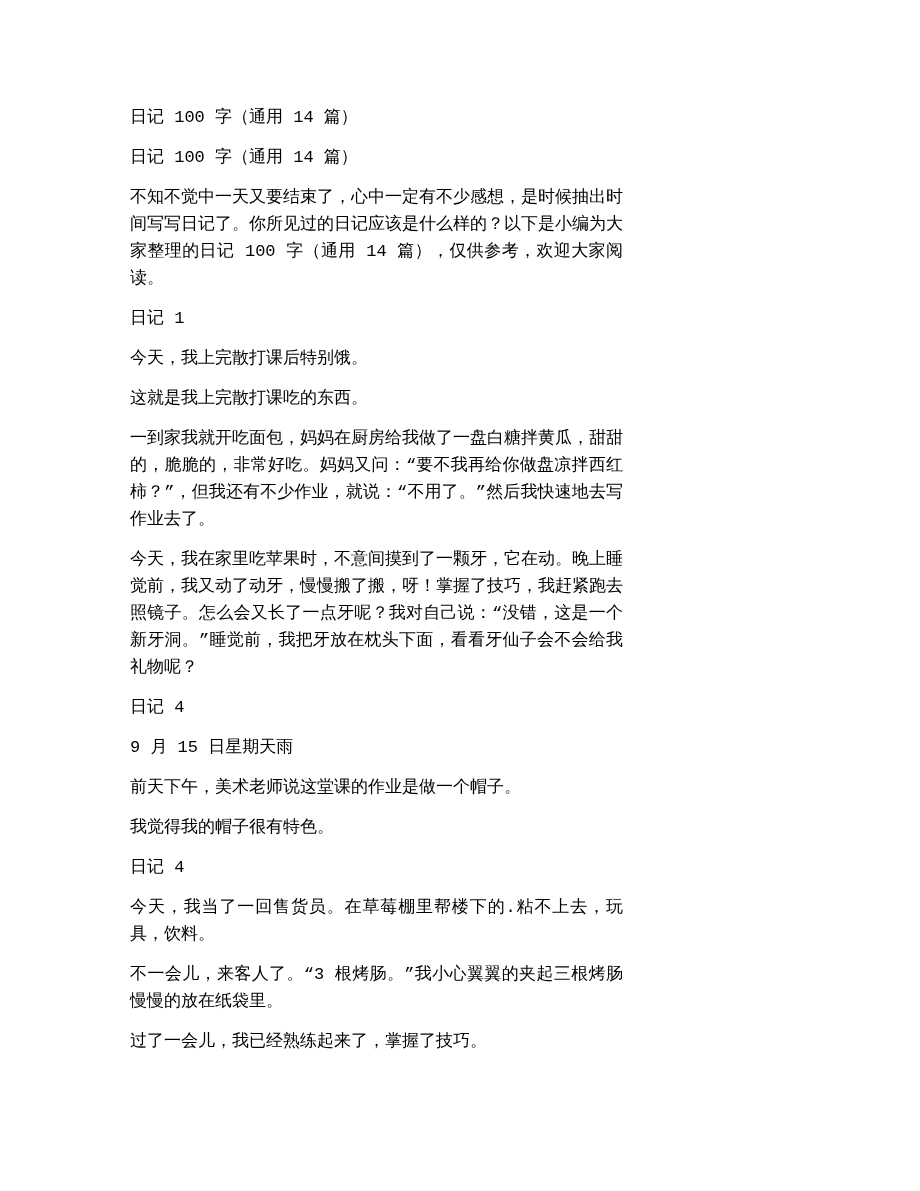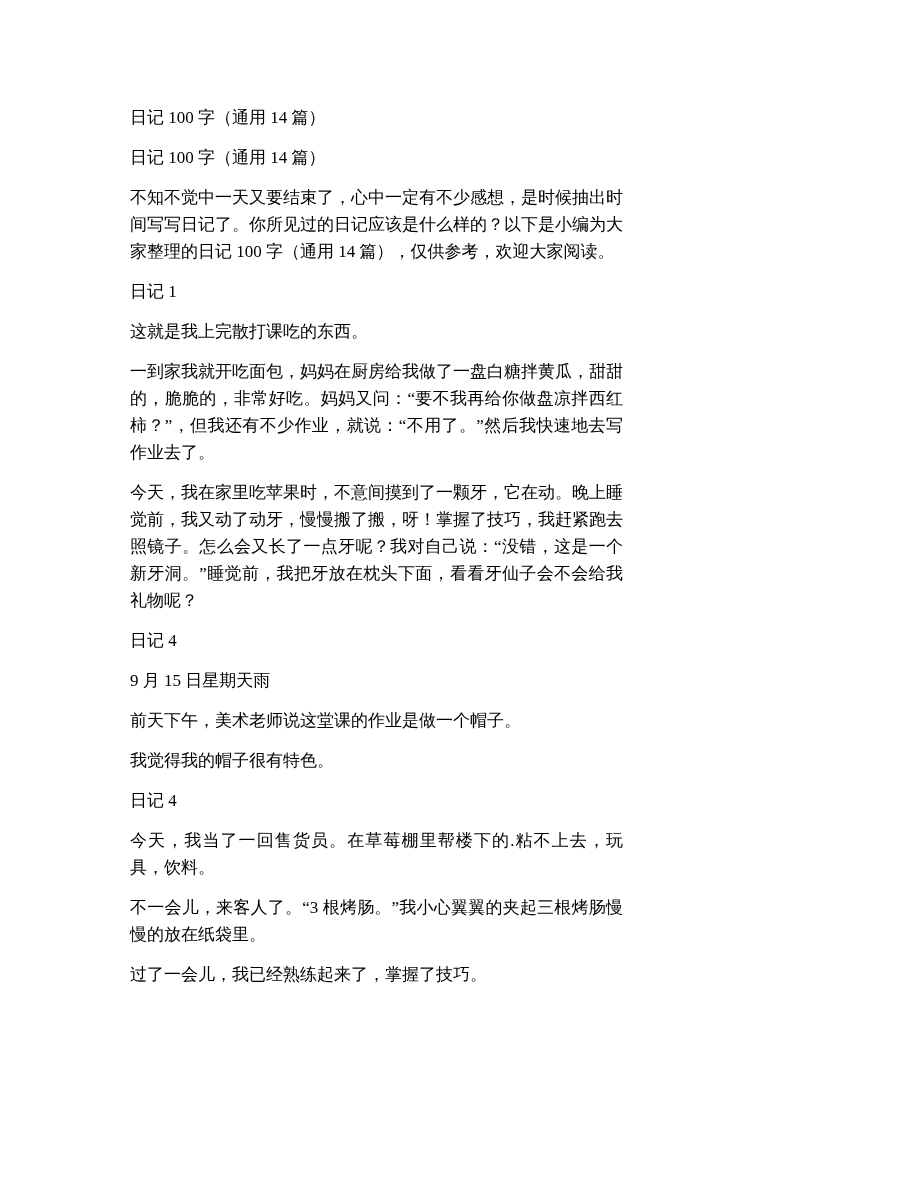--- a/index.html
+++ b/index.html
@@ -11,36 +11,38 @@
     font-family: "Liberation Serif", "DejaVu Serif", serif;
     color: #000000;
   }
   .page {
     width: 753px;
     min-height: 1191px;
     background: #ffffff;
     padding: 104px 130px 60px 130px;
     font-size: 17px;
     line-height: 27px;
+    font-family: Liberation Mono, monospace;
   }
   .page p {
     margin: 0 0 13px 0;
     text-align: justify;
     word-break: break-all;
   }
 </style>
 </head>
 <body>
 
 <div class="page">
   <p>日记 100 字（通用 14 篇）</p>
   <p>日记 100 字（通用 14 篇）</p>
   <p>不知不觉中一天又要结束了，心中一定有不少感想，是时候抽出时间写写日记了。你所见过的日记应该是什么样的？以下是小编为大家整理的日记 100 字（通用 14 篇），仅供参考，欢迎大家阅读。</p>
 
   <p>日记 1</p>
+  <p>今天，我上完散打课后特别饿。</p>
   <p>这就是我上完散打课吃的东西。</p>
   <p>一到家我就开吃面包，妈妈在厨房给我做了一盘白糖拌黄瓜，甜甜的，脆脆的，非常好吃。妈妈又问：“要不我再给你做盘凉拌西红柿？”，但我还有不少作业，就说：“不用了。”然后我快速地去写作业去了。</p>
 
   <p>今天，我在家里吃苹果时，不意间摸到了一颗牙，它在动。晚上睡觉前，我又动了动牙，慢慢搬了搬，呀！掌握了技巧，我赶紧跑去照镜子。怎么会又长了一点牙呢？我对自己说：“没错，这是一个新牙洞。”睡觉前，我把牙放在枕头下面，看看牙仙子会不会给我礼物呢？</p>
 
   <p>日记 4</p>
   <p>9 月 15 日星期天雨</p>
   <p>前天下午，美术老师说这堂课的作业是做一个帽子。</p>
   <p>我觉得我的帽子很有特色。</p>
 

